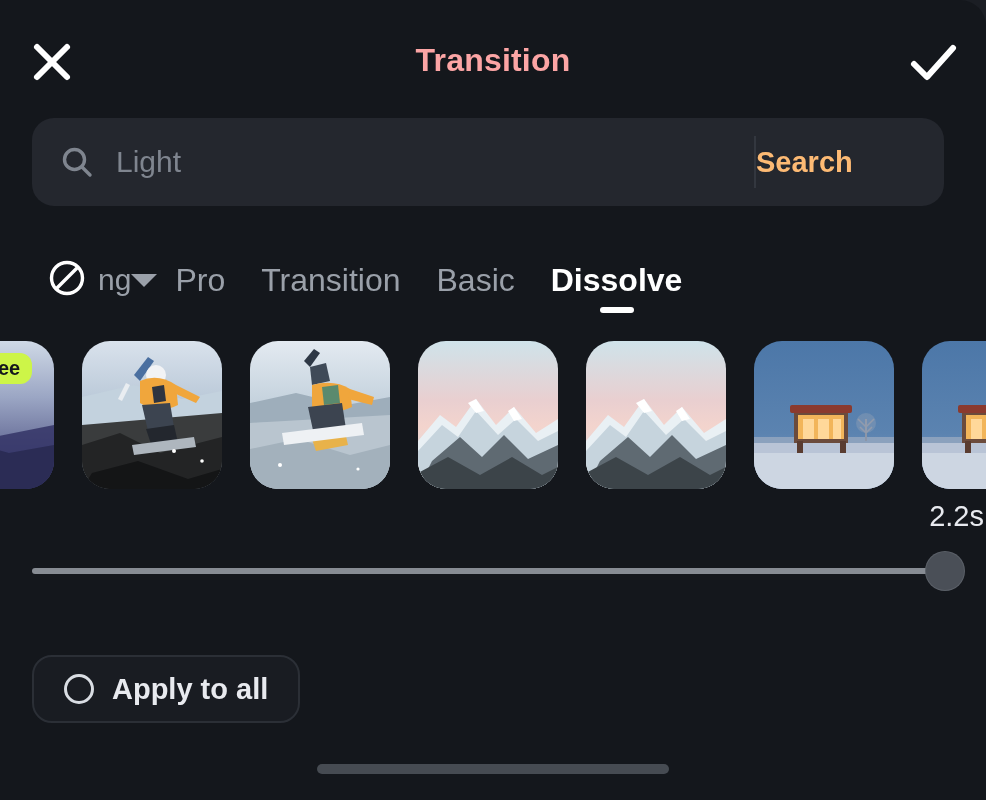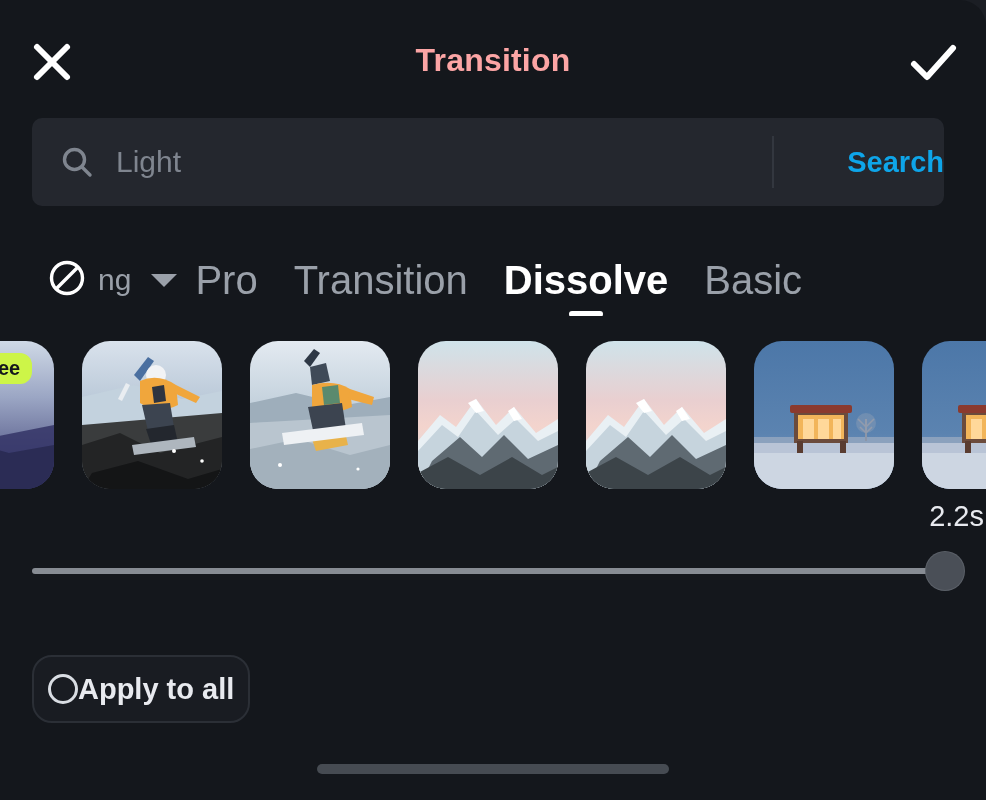--- a/index.html
+++ b/index.html
@@ -50,21 +50,21 @@
     font-weight:bold;
     letter-spacing:0.2px;
   }
 
   
   .search-bar {
     position:absolute;
     left:32px; top:118px;
     width:912px; height:88px;
     background:#24272e;
-    border-radius:10px;
+    border-radius:22px;
     display:flex;
     align-items:center;
   }
   .search-icon {
     margin-left:28px;
     width:34px; height:34px;
     flex:0 0 auto;
     display:flex; align-items:center; justify-content:center;
   }
   .search-input {
@@ -79,23 +79,23 @@
     height:100%;
   }
   .search-input::placeholder { color:#7f858f; }
   .search-divider {
     width:2px; height:52px;
     background:#33373f;
     flex:0 0 auto;
   }
   .search-submit {
     flex:0 0 auto;
-    width:170px;
-    text-align:right;
-    color:#0ea5e9;
+    width:188px;
+    text-align:left;
+    color:#fdba74;
     font-size:29px;
     font-weight:bold;
     cursor:pointer;
     user-select:none;
   }
 
   
   .tabs-row {
     position:absolute;
     left:0; top:244px;
@@ -108,38 +108,38 @@
     flex:0 0 auto;
     margin-left:48px;
     width:38px; height:38px;
     display:flex; align-items:center; justify-content:center;
     cursor:pointer;
   }
   .group-select {
     flex:0 0 auto;
     margin-left:12px;
     display:flex; align-items:center;
-    gap:20px;
+    gap:0;
     cursor:pointer;
   }
   .group-select .group-label {
     color:#9aa0a9;
     font-size:30px;
   }
   .caret {
     width:0; height:0;
     border-left:13px solid transparent;
     border-right:13px solid transparent;
     border-top:13px solid #9aa0a9;
   }
   .tab {
     flex:0 0 auto;
     position:relative;
     color:#9aa0a9;
-    font-size:40px;
+    font-size:32px;
     padding:0 18px;
     cursor:pointer;
     white-space:nowrap;
     user-select:none;
   }
   .tab:first-of-type { margin-left:32px; }
   .tab.active {
     color:#ffffff;
     font-weight:bold;
   }
@@ -215,21 +215,22 @@
     cursor:pointer;
   }
 
   
   .apply-all {
     position:absolute;
     left:32px; top:655px;
     height:68px;
     display:inline-flex;
     align-items:center;
-    padding:0 14px;
+    gap:18px;
+    padding:0 30px;
     border:2px solid #2b2f36;
     border-radius:20px;
     background:#191c22;
     cursor:pointer;
     user-select:none;
   }
   .radio-circle {
     width:30px; height:30px;
     border-radius:50%;
     border:3px solid #d9dde3;
@@ -305,26 +306,26 @@
       <span class="group-label">ng</span>
       <span class="caret"></span>
     </div>
 
     <div class="tab">
       <span>Pro</span>
     </div>
     <div class="tab">
       <span>Transition</span>
     </div>
+    <div class="tab">
+      <span>Basic</span>
+    </div>
     <div class="tab active">
       <span>Dissolve</span>
       <span class="tab-underline"></span>
-    </div>
-    <div class="tab">
-      <span>Basic</span>
     </div>
   </div>
 
   <div class="thumb-strip">
 
     <div class="thumb">
       <span class="badge-free">Free</span>
       <svg viewBox="0 0 140 148" preserveAspectRatio="xMidYMid slice">
         <defs>
           <linearGradient id="g-pur" x1="0" y1="0" x2="0" y2="1">

